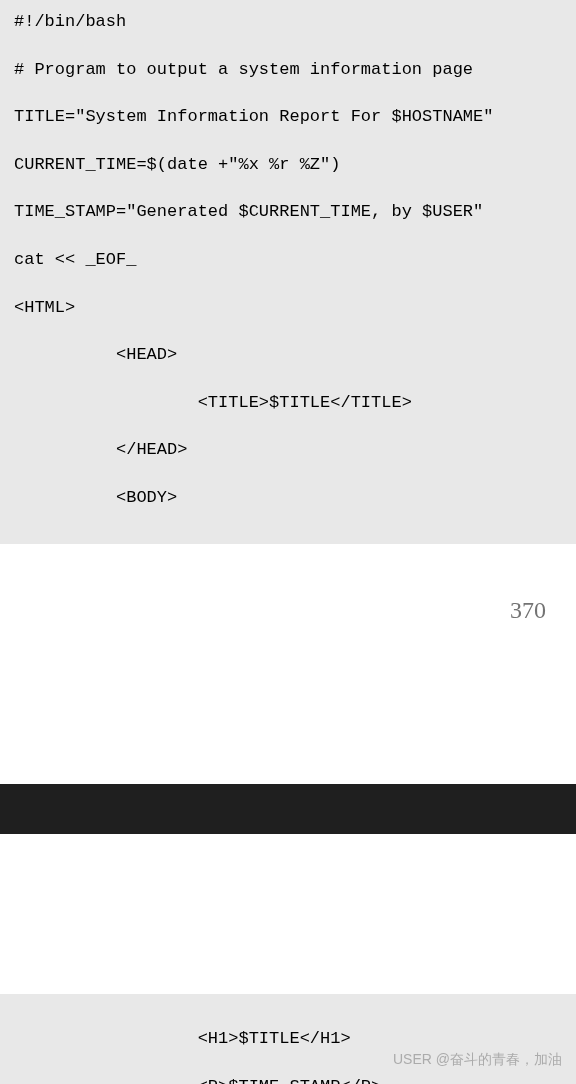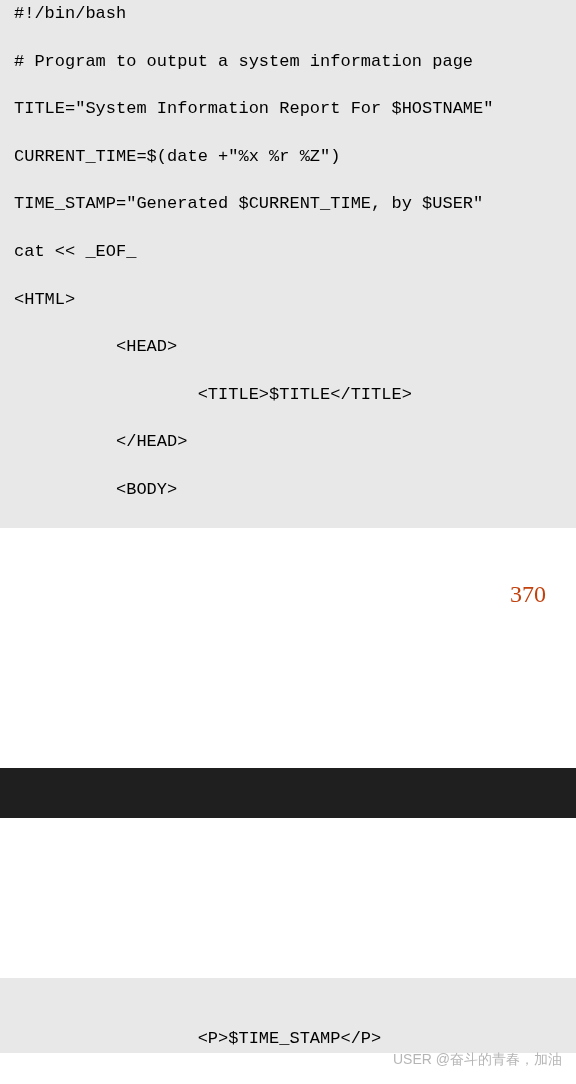--- a/index.html
+++ b/index.html
@@ -5,38 +5,38 @@
   * { margin: 0; padding: 0; box-sizing: border-box; }
   body {
     width: 576px;
     background: #ffffff;
     font-family: "Courier New", Courier, monospace;
     font-size: 17px;
     line-height: 1.4;
   }
   .code-block {
     background: #e8e8e8;
-    padding: 2px 14px;
+    padding: 10px 14px;
     white-space: pre;
     color: #000;
     font-weight: 500;
   }
   .code-block .line { display: block; white-space: pre; }
   .page-gap {
     background: #ffffff;
     height: 240px;
     position: relative;
   }
   .page-number {
     position: absolute;
     top: 50px;
     right: 30px;
     font-family: Georgia, "Times New Roman", serif;
     font-size: 24px;
-    color: #c2410c;
+    color: #737373;
   }
   .black-bar {
     background: #1f1f1f;
     height: 50px;
   }
   .white-gap2 {
     background: #ffffff;
     height: 160px;
   }
   .watermark {
@@ -55,15 +55,15 @@
 <div class="code-block" id="code-top"><span class="line">#!/bin/bash</span><span class="line">&nbsp;</span><span class="line"># Program to output a system information page</span><span class="line">&nbsp;</span><span class="line">TITLE="System Information Report For $HOSTNAME"</span><span class="line">&nbsp;</span><span class="line">CURRENT_TIME=$(date +"%x %r %Z")</span><span class="line">&nbsp;</span><span class="line">TIME_STAMP="Generated $CURRENT_TIME, by $USER"</span><span class="line">&nbsp;</span><span class="line">cat &lt;&lt; _EOF_</span><span class="line">&nbsp;</span><span class="line">&lt;HTML&gt;</span><span class="line">&nbsp;</span><span class="line">          &lt;HEAD&gt;</span><span class="line">&nbsp;</span><span class="line">                  &lt;TITLE&gt;$TITLE&lt;/TITLE&gt;</span><span class="line">&nbsp;</span><span class="line">          &lt;/HEAD&gt;</span><span class="line">&nbsp;</span><span class="line">          &lt;BODY&gt;</span><span class="line">&nbsp;</span></div>
 
 <div class="page-gap">
   <div class="page-number">370</div>
 </div>
 
 <div class="black-bar"></div>
 
 <div class="white-gap2"></div>
 
-<div class="code-block" id="code-bottom"><span class="line">&nbsp;</span><span class="line">&nbsp;</span><span class="line">                  &lt;P&gt;$TIME_STAMP&lt;/P&gt;</span></div>
+<div class="code-block" id="code-bottom"><span class="line">&nbsp;</span><span class="line">                  &lt;H1&gt;$TITLE&lt;/H1&gt;</span><span class="line">&nbsp;</span><span class="line">                  &lt;P&gt;$TIME_STAMP&lt;/P&gt;</span></div>
 
 <div class="watermark">USER @奋斗的青春，加油</div>
 
 </body></html>

